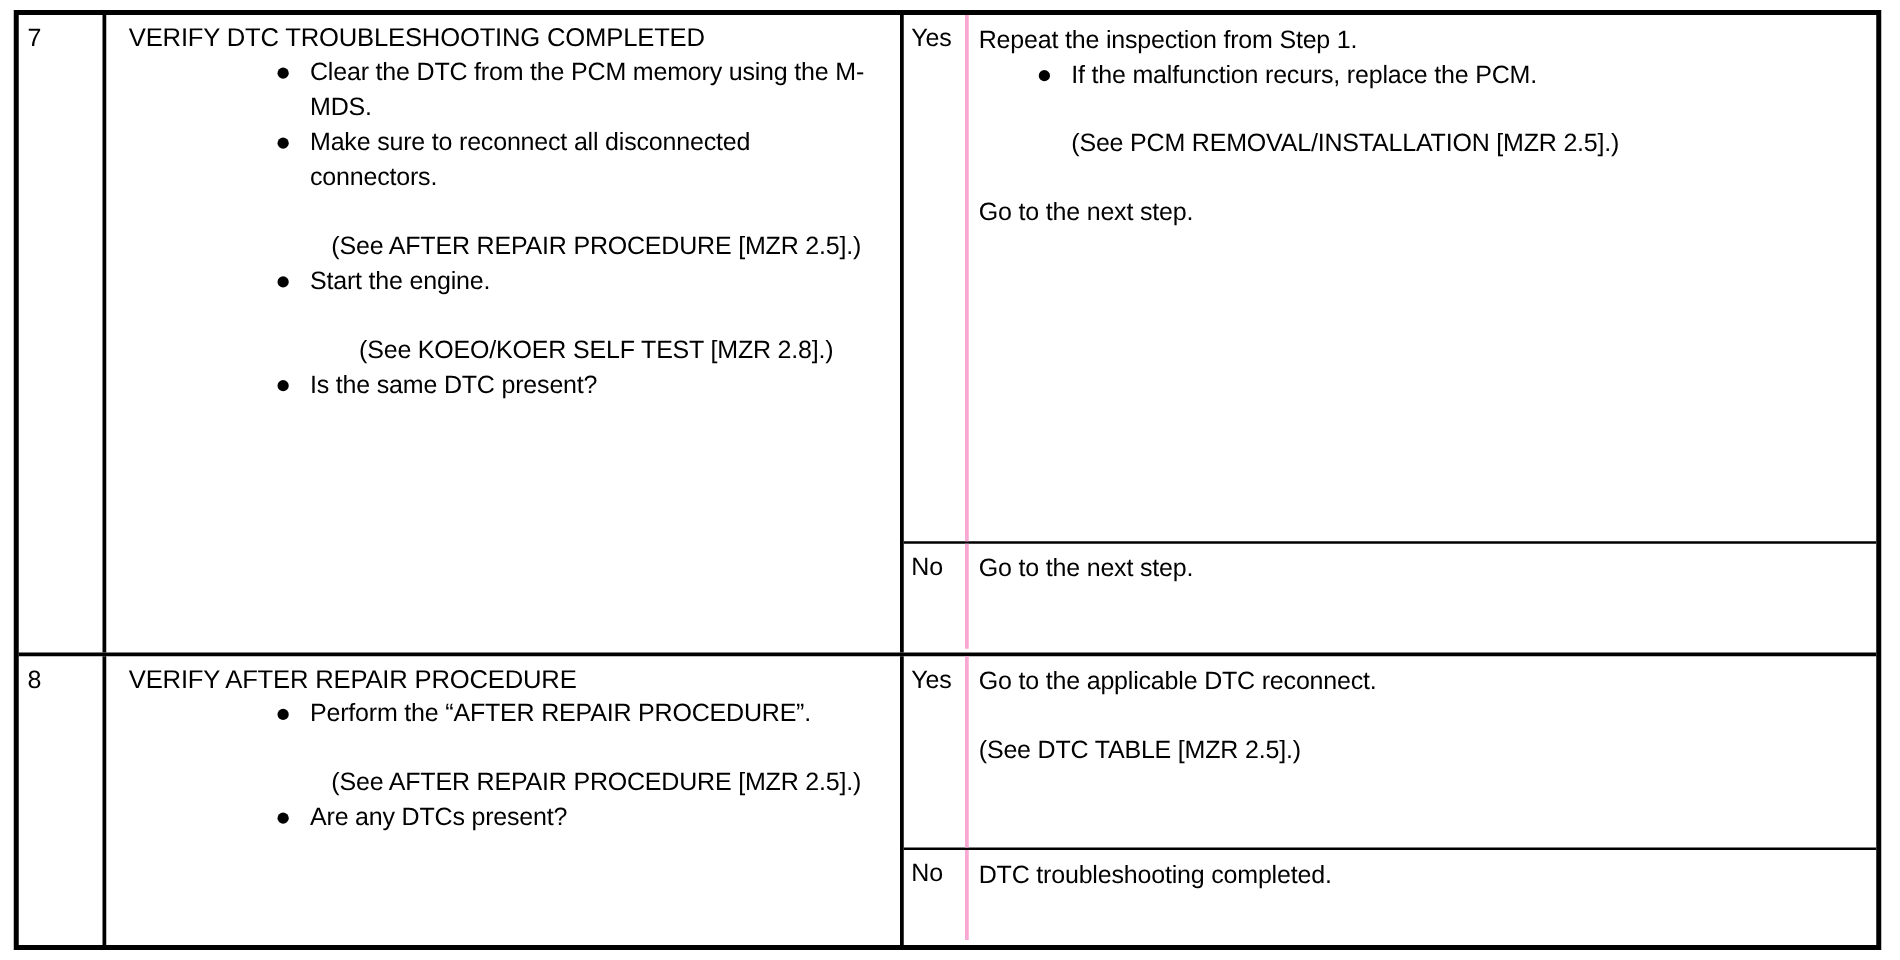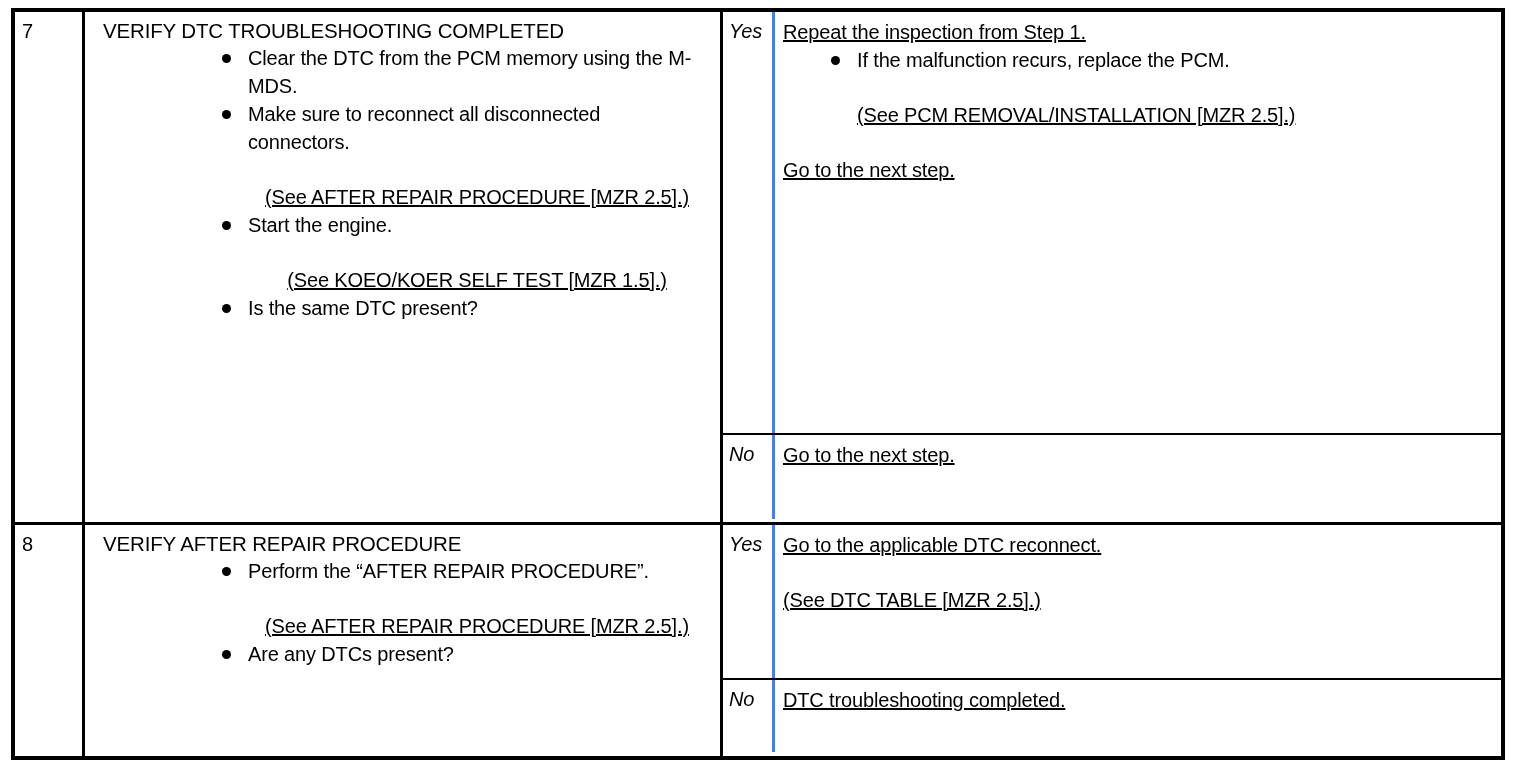--- a/index.html
+++ b/index.html
@@ -72,23 +72,22 @@
   }
   .res-block.yes7 { height: 423px; border-bottom: 2px solid #000000; }
   .res-block.no7  { height: 84px; }
   .res-block.yes8 { height: 155px; border-bottom: 2px solid #000000; }
   .res-block.no8  { height: 72px; }
 
   .col-yesno {
     box-sizing: border-box;
     width: 52px;
     flex: 0 0 52px;
-    border-right: 3px solid #3b82f6;
+    border-right: 3px solid #f9a8d4;
     padding: 6px 0 0 6px;
-    font-style: italic;
   }
   .col-desc {
     box-sizing: border-box;
     flex: 1 1 auto;
     padding: 6px 10px 0 8px;
   }
 
   
   .step-num {
     font-size: 20px;
@@ -107,21 +106,20 @@
     letter-spacing: -0.15px;
     white-space: nowrap;
     margin: 0 0 0 12px;
   }
 
   .para {
     font-size: 20px;
     line-height: 28px;
     letter-spacing: -0.15px;
     margin: 0;
-    text-decoration: underline;
   }
   .para.gap { margin-top: 27px; }
   .para.first { margin-top: 0; }
 
   
   .bullet-item {
     position: relative;
     font-size: 20px;
     line-height: 28px;
     letter-spacing: -0.15px;
@@ -173,21 +171,21 @@
         </div>
 
         <div class="para note gap">(See AFTER REPAIR PROCEDURE [MZR 2.5].)</div>
 
         <div class="bullet-item gap">
           <span class="dot"></span>
           <span>Start the engine.</span>
         </div>
 
 
-        <div class="para note gap">(See KOEO/KOER SELF TEST [MZR 1.5].)</div>
+        <div class="para note gap">(See KOEO/KOER SELF TEST [MZR 2.8].)</div>
 
         <div class="bullet-item gap">
           <span class="dot"></span>
           <span>Is the same DTC present?</span>
         </div>
       </div>
 
       <div class="col-results">
 
         <div class="res-block yes7">

